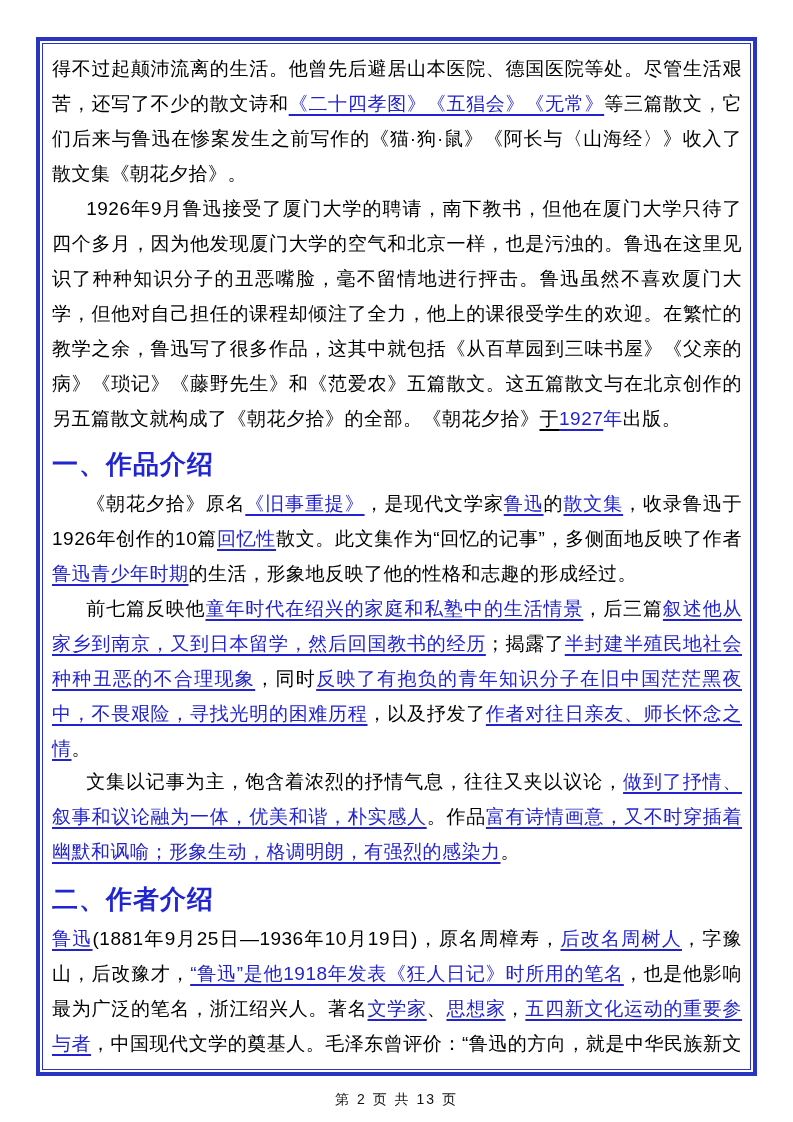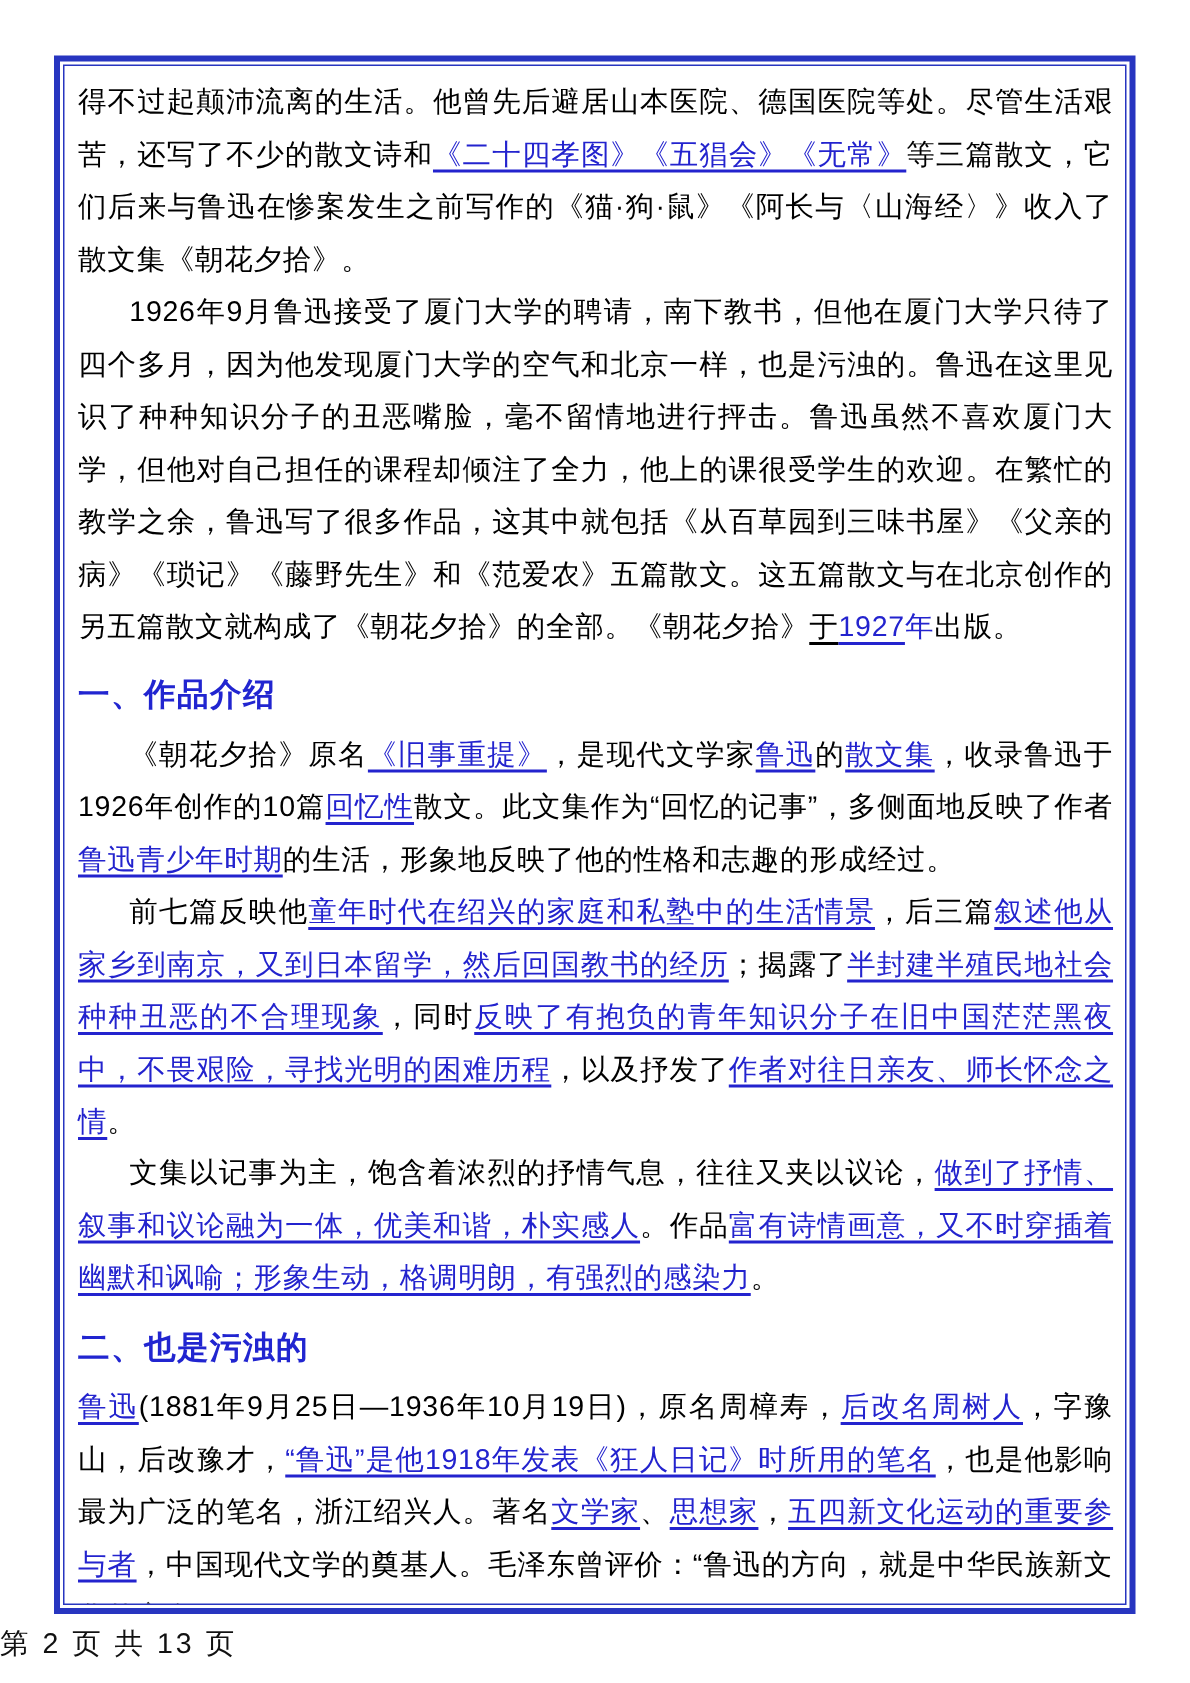--- a/index.html
+++ b/index.html
@@ -35,21 +35,21 @@
   .doc{
     font-size:19px;
     line-height:35px;
     color:var(--text);
     text-align:justify;
     letter-spacing:0.5px;
   }
   .para{margin:0;}
   .section-heading{
     color:var(--heading);
-    font-size:21px;
+    font-size:26px;
     font-weight:bold;
     line-height:28px;
     margin:14px 0 8px 0;
     letter-spacing:1px;
     text-align:left;
   }
   .run-normal{color:var(--text);}
   .run-link{
     color:var(--link);
     text-decoration:underline;
@@ -61,37 +61,38 @@
   .run-blue{color:var(--link);}
   .run-underline{
     color:var(--text);
     text-decoration:underline;
     text-decoration-thickness:1.5px;
     text-underline-offset:4px;
   }
   .page-footer{
     position:absolute;
     left:0;right:0;bottom:13px;
-    font-size:19px;
+    text-align:center;
+    font-size:14px;
     color:var(--footer);
     letter-spacing:2px;
   }
 </style>
 </head>
 <body>
 
 <div class="page">
   <div class="frame-outer">
     <div class="frame-inner">
       <div class="doc">
           <p class="para"><span class="run-normal">得不过起颠沛流离的生活。他曾先后避居山本医院、德国医院等处。尽管生活艰苦，还写了不少的散文诗和</span><span class="run-link">《二十四孝图》《五猖会》《无常》</span><span class="run-normal">等三篇散文，它们后来与鲁迅在惨案发生之前写作的《猫·狗·鼠》《阿长与〈山海经〉》收入了散文集《朝花夕拾》。</span></p>
           <p class="para" style="text-indent: 1.8em;"><span class="run-normal">1926年9月鲁迅接受了厦门大学的聘请，南下教书，但他在厦门大学只待了四个多月，因为他发现厦门大学的空气和北京一样，也是污浊的。鲁迅在这里见识了种种知识分子的丑恶嘴脸，毫不留情地进行抨击。鲁迅虽然不喜欢厦门大学，但他对自己担任的课程却倾注了全力，他上的课很受学生的欢迎。在繁忙的教学之余，鲁迅写了很多作品，这其中就包括《从百草园到三味书屋》《父亲的病》《琐记》《藤野先生》和《范爱农》五篇散文。这五篇散文与在北京创作的另五篇散文就构成了《朝花夕拾》的全部。《朝花夕拾》</span><span class="run-underline">于</span><span class="run-link">1927</span><span class="run-blue">年</span><span class="run-normal">出版。</span></p>
           <h2 class="section-heading">一、作品介绍</h2>
           <p class="para" style="text-indent: 1.8em;"><span class="run-normal">《朝花夕拾》原名</span><span class="run-link">《旧事重提》</span><span class="run-normal">，是现代文学家</span><span class="run-link">鲁迅</span><span class="run-normal">的</span><span class="run-link">散文集</span><span class="run-normal">，收录鲁迅于1926年创作的10篇</span><span class="run-link">回忆性</span><span class="run-normal">散文。此文集作为“回忆的记事”，多侧面地反映了作者</span><span class="run-link">鲁迅青少年时期</span><span class="run-normal">的生活，形象地反映了他的性格和志趣的形成经过。</span></p>
           <p class="para" style="text-indent: 1.8em;"><span class="run-normal">前七篇反映他</span><span class="run-link">童年时代在绍兴的家庭和私塾中的生活情景</span><span class="run-normal">，后三篇</span><span class="run-link">叙述他从家乡到南京，又到日本留学，然后回国教书的经历</span><span class="run-normal">；揭露了</span><span class="run-link">半封建半殖民地社会种种丑恶的不合理现象</span><span class="run-normal">，同时</span><span class="run-link">反映了有抱负的青年知识分子在旧中国茫茫黑夜中，不畏艰险，寻找光明的困难历程</span><span class="run-normal">，以及抒发了</span><span class="run-link">作者对往日亲友、师长怀念之情</span><span class="run-normal">。</span></p>
           <p class="para" style="text-indent: 1.8em; font-family: Liberation Mono, monospace;"><span class="run-normal">文集以记事为主，饱含着浓烈的抒情气息，往往又夹以议论，</span><span class="run-link">做到了抒情、叙事和议论融为一体，优美和谐，朴实感人</span><span class="run-normal">。作品</span><span class="run-link">富有诗情画意，又不时穿插着幽默和讽喻；形象生动，格调明朗，有强烈的感染力</span><span class="run-normal">。</span></p>
-          <h2 class="section-heading">二、也是污浊的</h2>
+          <h2 class="section-heading">二、作者介绍</h2>
           <p class="para"><span class="run-link">鲁迅</span><span class="run-normal">(1881年9月25日—1936年10月19日)，原名周樟寿，</span><span class="run-link">后改名周树人</span><span class="run-normal">，字豫山，后改豫才，</span><span class="run-link">“鲁迅”是他1918年发表《狂人日记》时所用的笔名</span><span class="run-normal">，也是他影响最为广泛的笔名，浙江绍兴人。著名</span><span class="run-link">文学家</span><span class="run-normal">、</span><span class="run-link">思想家</span><span class="run-normal">，</span><span class="run-link">五四新文化运动的重要参与者</span><span class="run-normal">，中国现代文学的奠基人。毛泽东曾评价：“鲁迅的方向，就是中华民族新文化的方向”</span></p>
         </div>
     </div>
   </div>
   <div class="page-footer">第 2 页 共 13 页</div>
 </div>
 
 </body></html>

